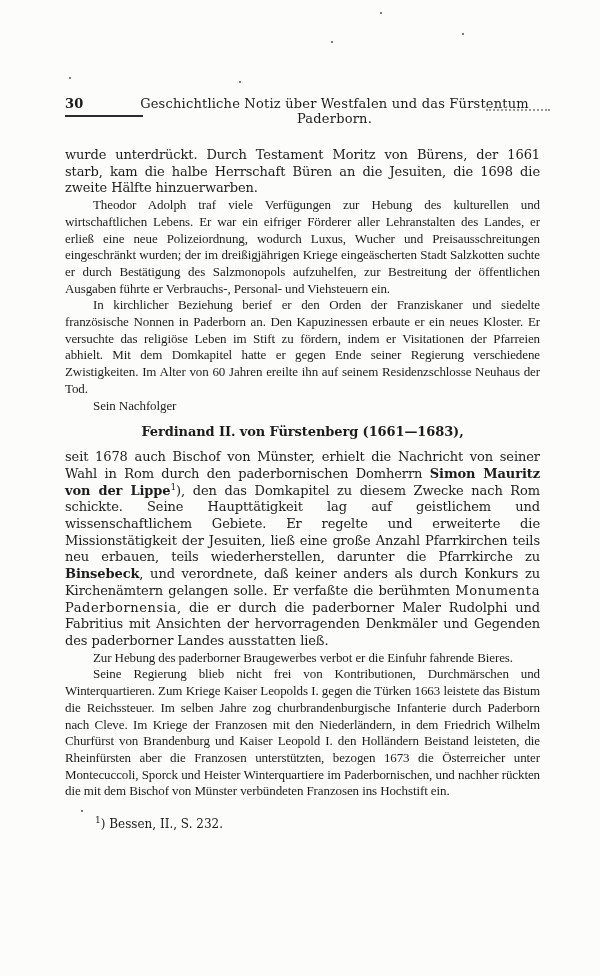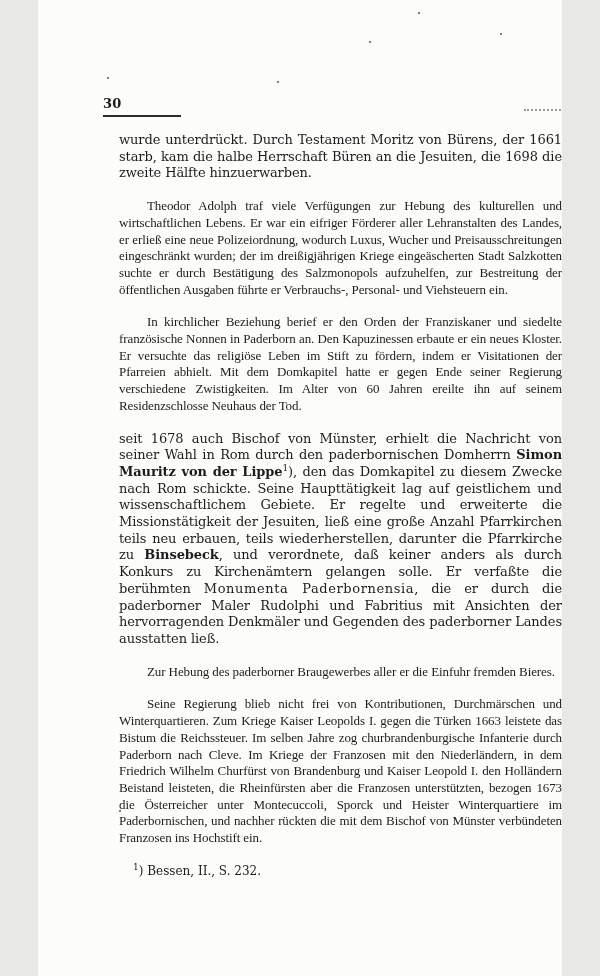--- a/index.html
+++ b/index.html
@@ -1,18 +1,18 @@
 <!DOCTYPE html>
 <html><head>
 <meta charset="utf-8">
 <style>
   html, body { margin: 0; padding: 0; background: #e8e8e4; }
   .page {
     position: relative;
-    width: 524px;
+    width: 600px;
     height: 976px;
     margin: 0 auto;
     background: #fcfcfa;
     color: #1c1c1c;
     font-family: "DejaVu Serif", "Liberation Serif", serif;
     overflow: hidden;
   }
   .content {
     position: absolute;
     left: 65px;
@@ -36,21 +36,21 @@
   }
   .head-dots {
     position: absolute;
     right: -10px;
     top: 13px;
     width: 64px;
     border-bottom: 2px dotted #9a9a96;
   }
   .bodytext { margin-top: 21px; }
   .bodytext p {
-    margin: 16px;
+    margin: 0;
     font-size: 13px;
     line-height: 16.7px;
     text-align: justify;
     letter-spacing: -0.1px;
   }
   p.indent { text-indent: 28px; font-family: Liberation Serif, serif; }
   .chapter-heading {
     text-align: center !important;
     font-weight: bold;
     font-size: 18px;
@@ -87,38 +87,41 @@
   <div class="speck" style="left:331px; top:41px;"></div>
   <div class="speck" style="left:462px; top:33px;"></div>
   <div class="speck" style="left:69px; top:77px;"></div>
   <div class="speck" style="left:239px; top:81px;"></div>
   <div class="speck" style="left:81px; top:810px;"></div>
 
   <div class="content">
 
     <div class="running-head" style="position:relative;">
       <span class="page-number">30</span>
+      <span class="running-title">Geschichtliche Notiz über Westfalen und das Fürstentum Paderborn.</span>
       <span class="head-rule"></span>
       <span class="head-dots"></span>
     </div>
 
     <div class="bodytext">
 
       <p>wurde unterdrückt.  Durch Testament Moritz von Bürens, der 1661 starb, kam die halbe Herrschaft Büren an die Jesuiten, die 1698 die zweite Hälfte hinzuerwarben.</p>
 
       <p class="indent">Theodor Adolph traf viele Verfügungen zur Hebung des kulturellen und wirtschaftlichen Lebens.  Er war ein eifriger Förderer aller Lehranstalten des Landes, er erließ eine neue Polizeiordnung, wodurch Luxus, Wucher und Preisausschreitungen eingeschränkt wurden; der im dreißigjährigen Kriege eingeäscherten Stadt Salzkotten suchte er durch Bestätigung des Salzmonopols aufzuhelfen, zur Bestreitung der öffentlichen Ausgaben führte er Verbrauchs-, Personal- und Viehsteuern ein.</p>
 
       <p class="indent">In kirchlicher Beziehung berief er den Orden der Franziskaner und siedelte französische Nonnen in Paderborn an.  Den Kapuzinessen erbaute er ein neues Kloster.  Er versuchte das religiöse Leben im Stift zu fördern, indem er Visitationen der Pfarreien abhielt.  Mit dem Domkapitel hatte er gegen Ende seiner Regierung verschiedene Zwistigkeiten.  Im Alter von 60 Jahren ereilte ihn auf seinem Residenzschlosse Neuhaus der Tod.</p>
 
+      <p class="indent">Sein Nachfolger</p>
 
+      <p class="chapter-heading">Ferdinand II. von Fürstenberg (1661—1683),</p>
 
       <p><span>seit 1678 auch Bischof von Münster, erhielt die Nachricht von seiner Wahl in Rom durch den paderbornischen Domherrn </span><span class="bold">Simon Mauritz von der Lippe</span><sup class="fnref">1</sup><span>), den das Domkapitel zu diesem Zwecke nach Rom schickte.  Seine Haupttätigkeit lag auf geistlichem und wissenschaftlichem Gebiete.  Er regelte und erweiterte die Missionstätigkeit der Jesuiten, ließ eine große Anzahl Pfarrkirchen teils neu erbauen, teils wiederherstellen, darunter die Pfarrkirche zu </span><span class="bold">Binsebeck</span><span>, und verordnete, daß keiner anders als durch Konkurs zu Kirchenämtern gelangen solle.  Er verfaßte die berühmten </span><span class="antiqua">Monumenta Paderbornensia</span><span>, die er durch die paderborner Maler Rudolphi und Fabritius mit Ansichten der hervorragenden Denkmäler und Gegenden des paderborner Landes ausstatten ließ.</span></p>
 
 
-      <p class="indent">Zur Hebung des paderborner Braugewerbes aller er die Einfuhr fremden Bieres.</p>
+      <p class="indent">Zur Hebung des paderborner Braugewerbes verbot er die Einfuhr fahrende Bieres.</p>
 
       <p class="indent">Seine Regierung blieb nicht frei von Kontributionen, Durchmärschen und Winterquartieren.  Zum Kriege Kaiser Leopolds I. gegen die Türken 1663 leistete das Bistum die Reichssteuer.  Im selben Jahre zog churbrandenburgische Infanterie durch Paderborn nach Cleve.  Im Kriege der Franzosen mit den Niederländern, in dem Friedrich Wilhelm Churfürst von Brandenburg und Kaiser Leopold I. den Holländern Beistand leisteten, die Rheinfürsten aber die Franzosen unterstützten, bezogen 1673 die Österreicher unter Montecuccoli, Sporck und Heister Winterquartiere im Paderbornischen, und nachher rückten die mit dem Bischof von Münster verbündeten Franzosen ins Hochstift ein.</p>
 
       <div class="footnote"><sup class="fnref">1</sup><span>) Bessen, II., S. 232.</span></div>
 
     </div>
   </div>
 </div>
 
 </body></html>

